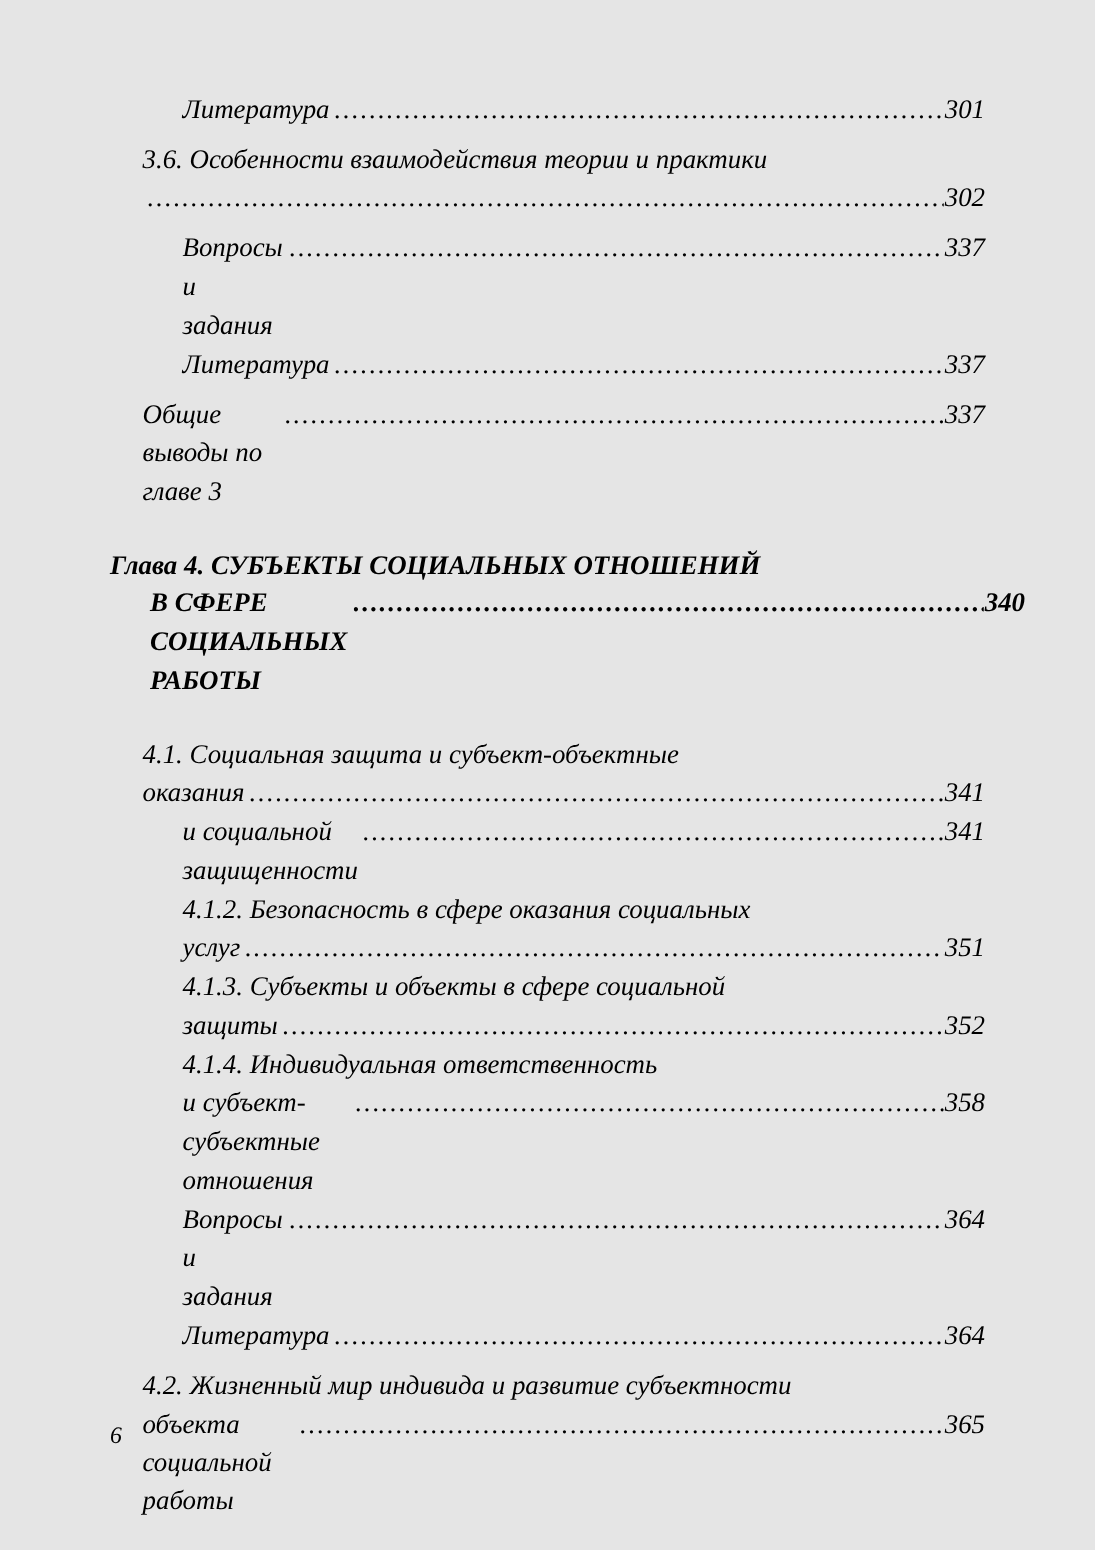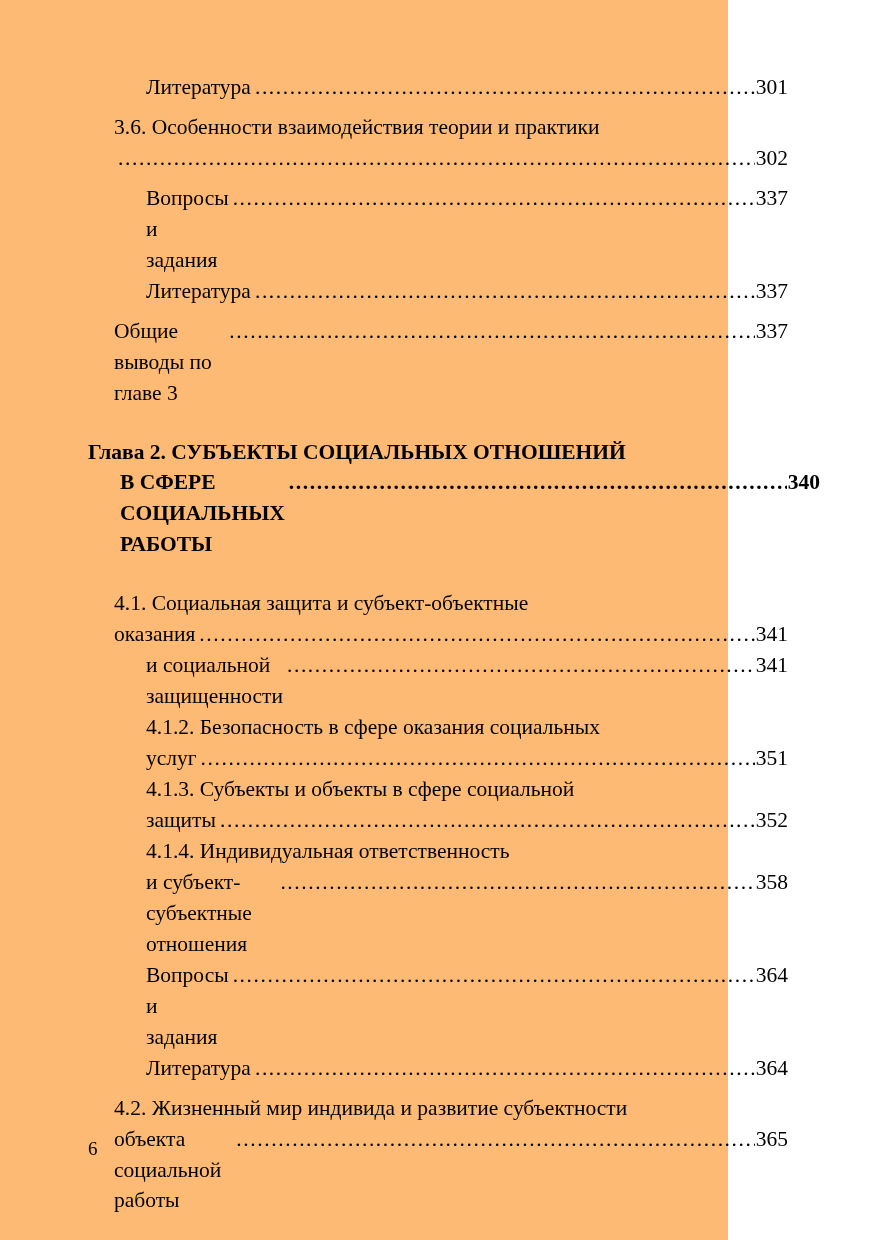--- a/index.html
+++ b/index.html
@@ -11,23 +11,24 @@
     width: 876px;
     height: 1240px;
     font-family: "Liberation Serif", "DejaVu Serif", serif;
     color: #000000;
     position: relative;
     overflow: hidden;
   }
   .page {
     position: absolute;
     left: 0; top: 0;
-    width: 728px;
+    width: 876px;
     height: 1240px;
-    background: #fdba74;
+    background: #e5e5e5;
+    font-style: italic;
   }
   .content {
     position: absolute;
     left: 88px;
     top: 72px;
     width: 700px;
   }
 
   
   .toc-row {
@@ -134,21 +135,21 @@
       <div class="toc-entry lvl-1">
         <div class="toc-row">
           <span class="toc-title">Общие выводы по главе 3</span>
           <span class="toc-dots">................................................................................................................................................................</span>
           <span class="toc-page">337</span>
         </div>
       </div>
       <div class="gap-lg"></div>
       <div class="toc-entry lvl-0 chapter">
         <div class="cont-row">
-          <span class="toc-title">Глава 2. СУБЪЕКТЫ СОЦИАЛЬНЫХ ОТНОШЕНИЙ</span>
+          <span class="toc-title">Глава 4. СУБЪЕКТЫ СОЦИАЛЬНЫХ ОТНОШЕНИЙ</span>
         </div>
         <div class="toc-row chapter-line2">
           <span class="toc-title">В СФЕРЕ СОЦИАЛЬНЫХ РАБОТЫ</span>
           <span class="toc-dots">................................................................................................................................................................</span>
           <span class="toc-page">340</span>
         </div>
       </div>
       <div class="gap-lg"></div>
       <div class="toc-entry lvl-1">
         <div class="cont-row">

